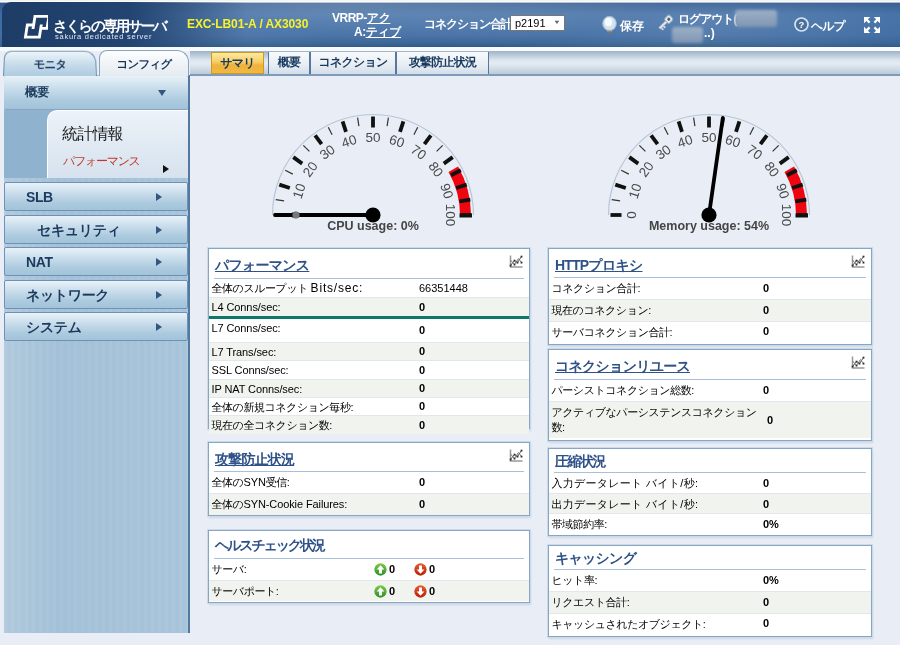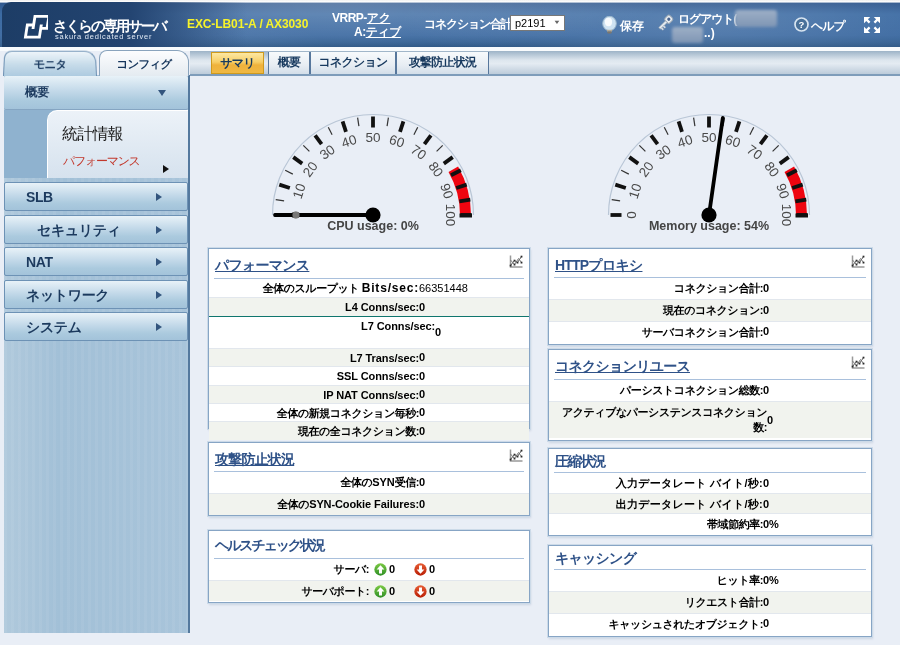--- a/index.html
+++ b/index.html
@@ -56,21 +56,21 @@
 #tconn { left:120px; width:86px; }
 #tatk { left:206px; width:93px; }
 .panel { position:absolute; background:#fff; border:1px solid #87a5c5; box-shadow:0 0 0 1px #ccdae8, 1px 2px 2px rgba(120,140,170,.25); }
 .phead { position:relative; width:100%; }
 .ptitle { position:absolute; left:6px; font-size:14px; font-weight:bold; color:#2f5288; }
 .ptitle.link { text-decoration:underline; }
 .picon { position:absolute; right:6px; top:6px; }
 .prule { height:1px; background:#a9c0dc; margin:0 5px; }
 .prow { position:relative; display:flex; font-size:11.5px; color:#000; }
 .prow.alt { background:#f1f3ee; }
-.plab { font-weight:bold; padding-left:2.5px; display:block; letter-spacing:-0.45px; font-size:11px; white-space:nowrap;text-align:right; }
+.plab { font-weight:normal; padding-left:2.5px; display:block; letter-spacing:-0.45px; font-size:11px; white-space:nowrap; }
 .plab .lt2 { letter-spacing:0.8px; font-size:12px; white-space:pre; }
 .plab .lt { letter-spacing:-0.1px; }
 .pval { flex:1; display:flex; align-items:center; font-size:11px; letter-spacing:0; font-weight:bold; }
 .hcv { display:flex; align-items:center; position:absolute; left:165px; top:0; bottom:0; gap:2px; font-size:11px; }
 .hcv2 { display:flex; align-items:center; position:absolute; left:205px; top:0; bottom:0; gap:2px; font-size:11px; }
 .gauge { position:absolute; }
 text { font-family:"Liberation Sans", sans-serif; }
 </style></head>
 <body>
 <div id="hdr">
@@ -247,21 +247,21 @@
 <div class="prow" style="height:18.4px;line-height:18.4px;">
       <div class="plab" style="width:210px;">全体のスループット <span class="lt2">Bits/sec:</span></div>
       <div class="pval">
         <span style="font-weight:normal">66351448</span>
       </div>
     </div>
 <div class="prow alt" style="height:18.4px;line-height:18.4px;border-top:1px solid #e2e7ed;">
       <div class="plab" style="width:210px;"><span class="lt">L4 Conns/sec:</span></div>
       <div class="pval">0</div>
     </div>
-<div class="prow" style="height:32px;line-height:18.4px;border-top:1px solid #0f766e;padding-left:16px;">
+<div class="prow" style="height:26px;line-height:18.4px;border-top:3px solid #0f766e;">
       <div class="plab" style="width:210px;"><span class="lt">L7 Conns/sec:</span></div>
       <div class="pval">0</div>
     </div>
 <div class="prow alt" style="height:18.4px;line-height:18.4px;border-top:1px solid #e2e7ed;">
       <div class="plab" style="width:210px;"><span class="lt">L7 Trans/sec:</span></div>
       <div class="pval">0</div>
     </div>
 <div class="prow" style="height:18.4px;line-height:18.4px;border-top:1px solid #e2e7ed;">
       <div class="plab" style="width:210px;"><span class="lt">SSL Conns/sec:</span></div>
       <div class="pval">0</div>

